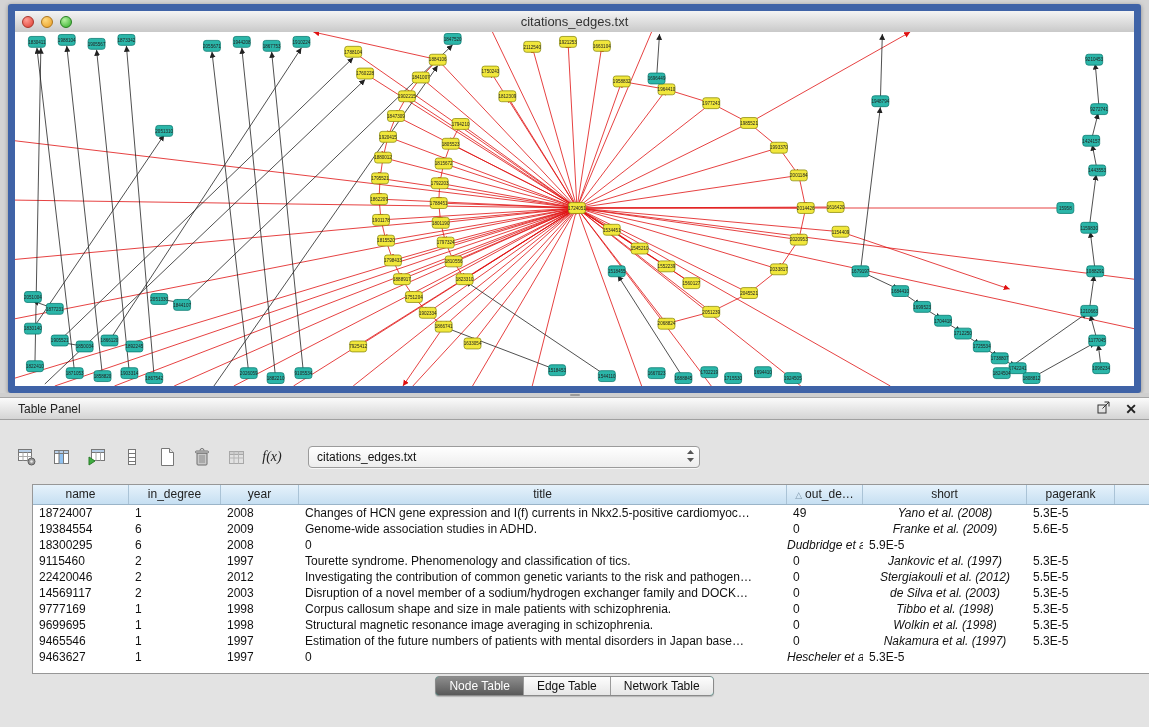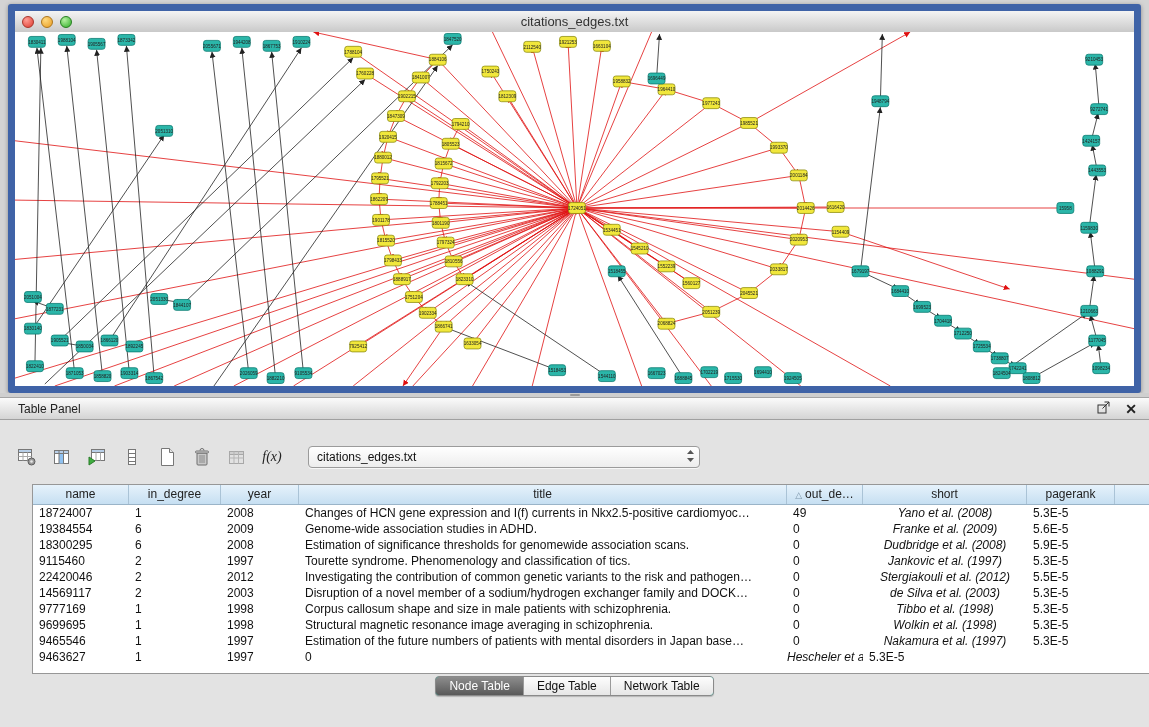--- a/index.html
+++ b/index.html
@@ -845,21 +845,20 @@
           <div class="td">Genome-wide association studies in ADHD.</div>
           <div class="td">0</div>
           <div class="td center">Franke et al. (2009)</div>
           <div class="td">5.6E-5</div>
           <div class="td"></div>
         </div>
         <div class="trow">
           <div class="td">18300295</div>
           <div class="td">6</div>
           <div class="td">2008</div>
-          <div class="td">Estimation of significance thresholds for genomewide association scans.</div>
           <div class="td">0</div>
           <div class="td center">Dudbridge et al. (2008)</div>
           <div class="td">5.9E-5</div>
           <div class="td"></div>
         </div>
         <div class="trow">
           <div class="td">9115460</div>
           <div class="td">2</div>
           <div class="td">1997</div>
           <div class="td">Tourette syndrome. Phenomenology and classification of tics.</div>

